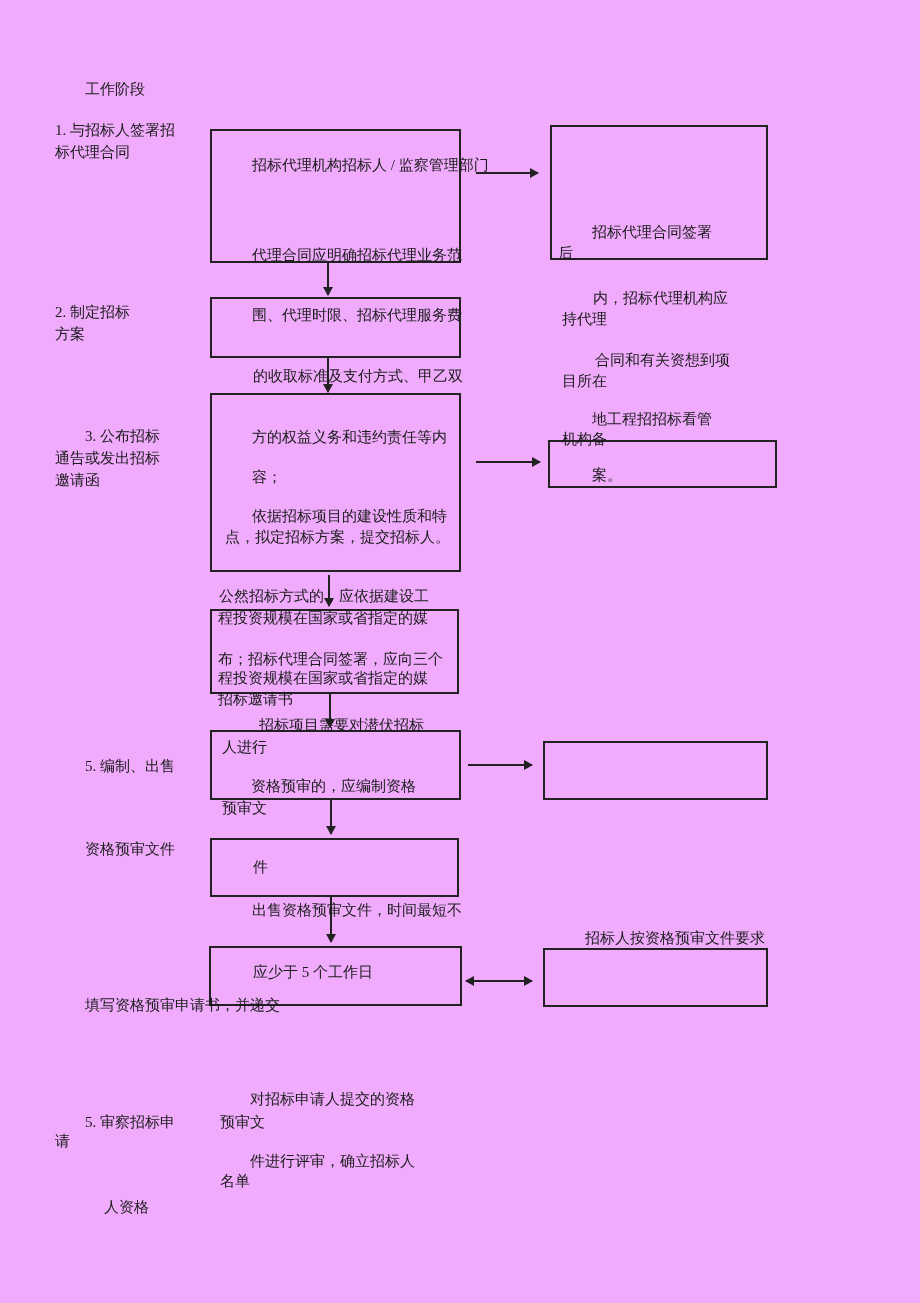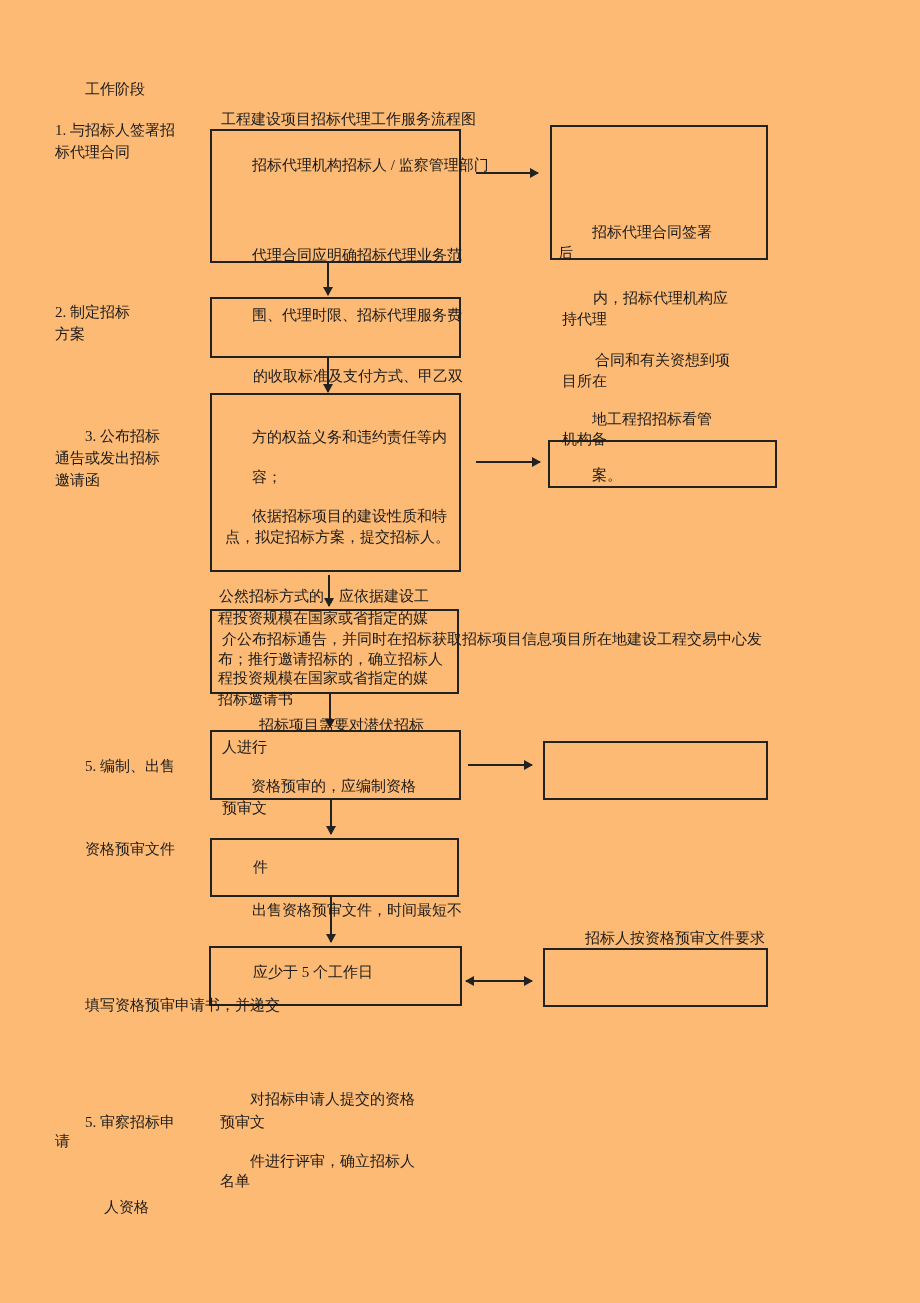--- a/index.html
+++ b/index.html
@@ -1,19 +1,19 @@
 <!DOCTYPE html>
 <html><head>
 <meta charset="utf-8">
 <style>
   html,body{margin:0;padding:0;background:#ffffff;}
   .page{
     position:relative;
     width:920px;height:1303px;
-    background:#fdba74;
+    background:#f0abfc;
     font-family:"Liberation Serif", serif;
     color:#1b1b1b;
     overflow:hidden;
     text-align:center;
   }
   .t{
     position:absolute;
     font-size:15px;
     line-height:20px;
     white-space:pre;
@@ -77,21 +77,20 @@
     border-bottom:5px solid transparent;
     border-right:9px solid #222222;
   }
 </style>
 </head>
 <body>
 
 <div class="page">
 
   <span class="t" style="left:85px;top:79px">工作阶段</span>
-  <span class="t" style="left:221px;top:109px">工程建设项目招标代理工作服务流程图</span>
 
   <span class="t" style="left:55px;top:120px">1. 与招标人签署招</span>
   <span class="t" style="left:55px;top:142px">标代理合同</span>
   <span class="t" style="left:55px;top:302px">2. 制定招标</span>
   <span class="t" style="left:55px;top:324px">方案</span>
   <span class="t" style="left:85px;top:426px">3. 公布招标</span>
   <span class="t" style="left:55px;top:448px">通告或发出招标</span>
   <span class="t" style="left:55px;top:470px">邀请函</span>
   <span class="t" style="left:85px;top:756px">5. 编制、出售</span>
   <span class="t" style="left:85px;top:839px">资格预审文件</span>
@@ -139,22 +138,21 @@
   <span class="t" style="left:593px;top:288px">内，招标代理机构应</span>
   <span class="t" style="left:562px;top:309px">持代理</span>
   <span class="t" style="left:595px;top:350px">合同和有关资想到项</span>
   <span class="t" style="left:562px;top:371px">目所在</span>
   <span class="t" style="left:592px;top:409px">地工程招招标看管</span>
   <span class="t" style="left:562px;top:429px">机构备</span>
   <span class="t" style="left:592px;top:465px">案。</span>
 
   <span class="t" style="left:219px;top:586px">公然招标方式的，应依据建设工</span>
   <span class="t" style="left:218px;top:608px">程投资规模在国家或省指定的媒</span>
-  <span class="t" style="left:222px;top:629px">介公布招标通告，并同时在招标获取招标项目信息项目所在地建设工程交易中心发</span>
-  <span class="t" style="left:218px;top:649px">布；推行邀请招标的，确立招标人</span>
+  <span class="t" style="left:218px;top:649px">布；招标代理合同签署，应向三个</span>
   <span class="t" style="left:218px;top:668px">程投资规模在国家或省指定的媒</span>
   <span class="t" style="left:218px;top:689px">招标邀请书</span>
 
   <span class="t" style="left:259px;top:715px">招标项目需要对潜伏招标</span>
   <span class="t" style="left:222px;top:737px">人进行</span>
   <span class="t" style="left:251px;top:776px">资格预审的，应编制资格</span>
   <span class="t" style="left:222px;top:798px">预审文</span>
 
   <span class="t" style="left:253px;top:857px">件</span>
   <span class="t" style="left:252px;top:900px">出售资格预审文件，时间最短不</span>

